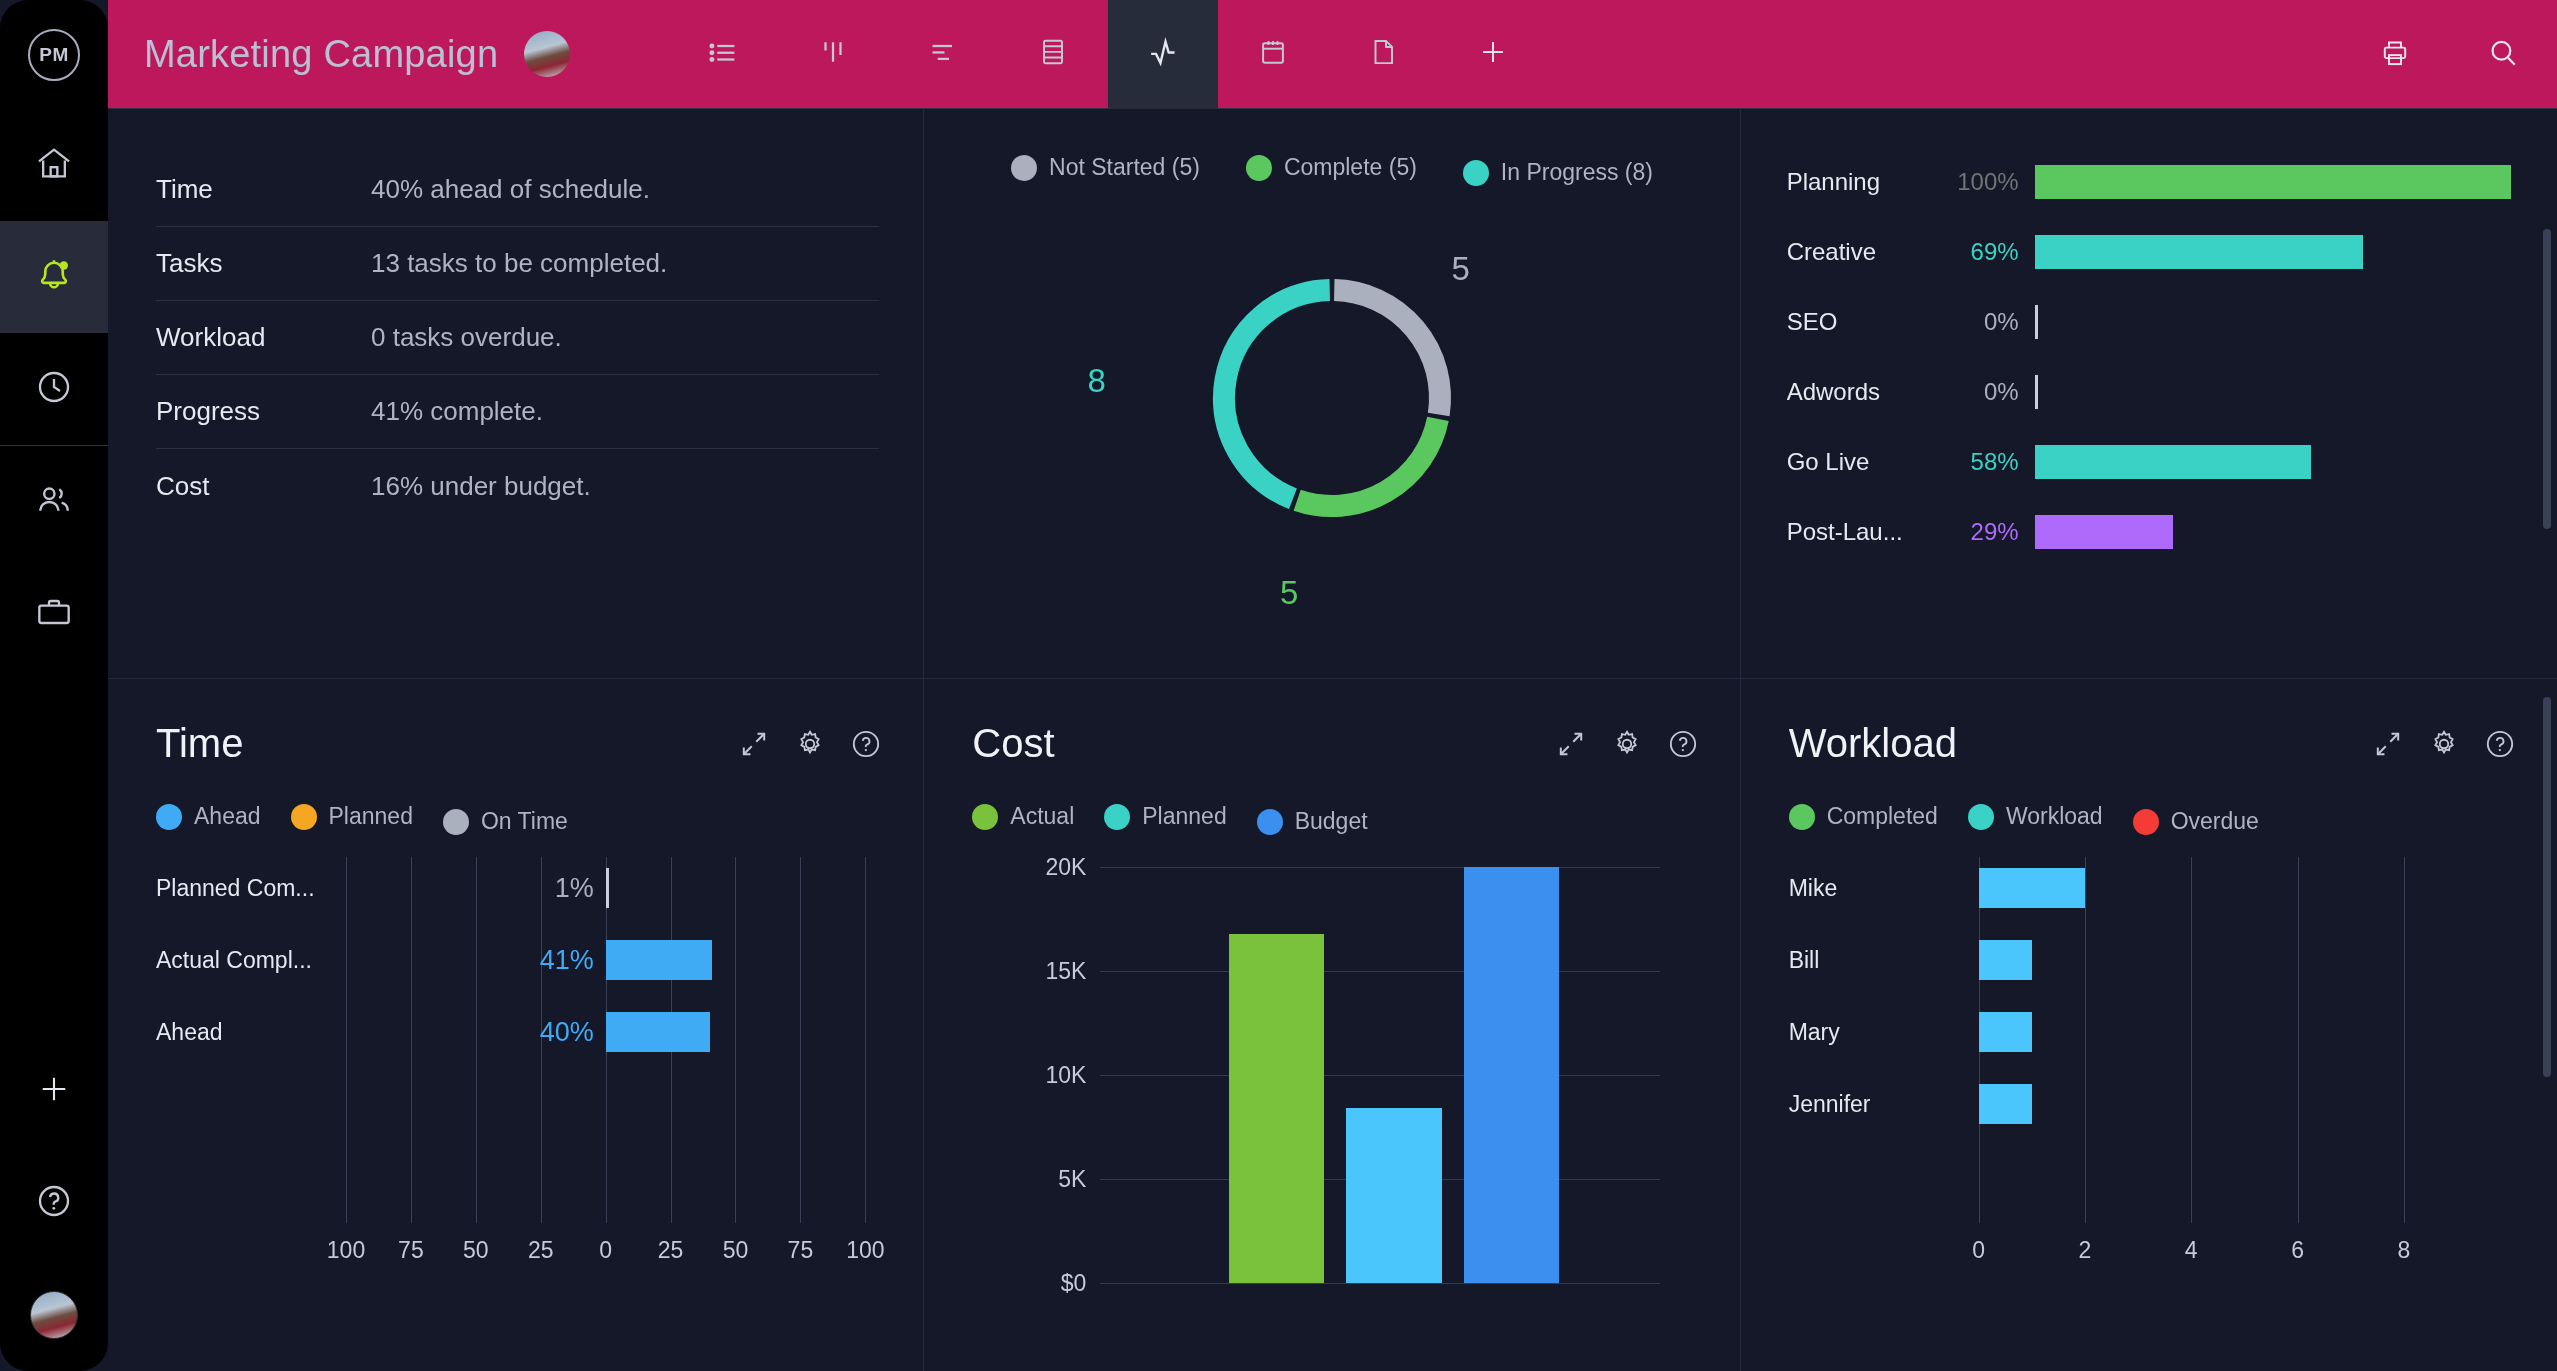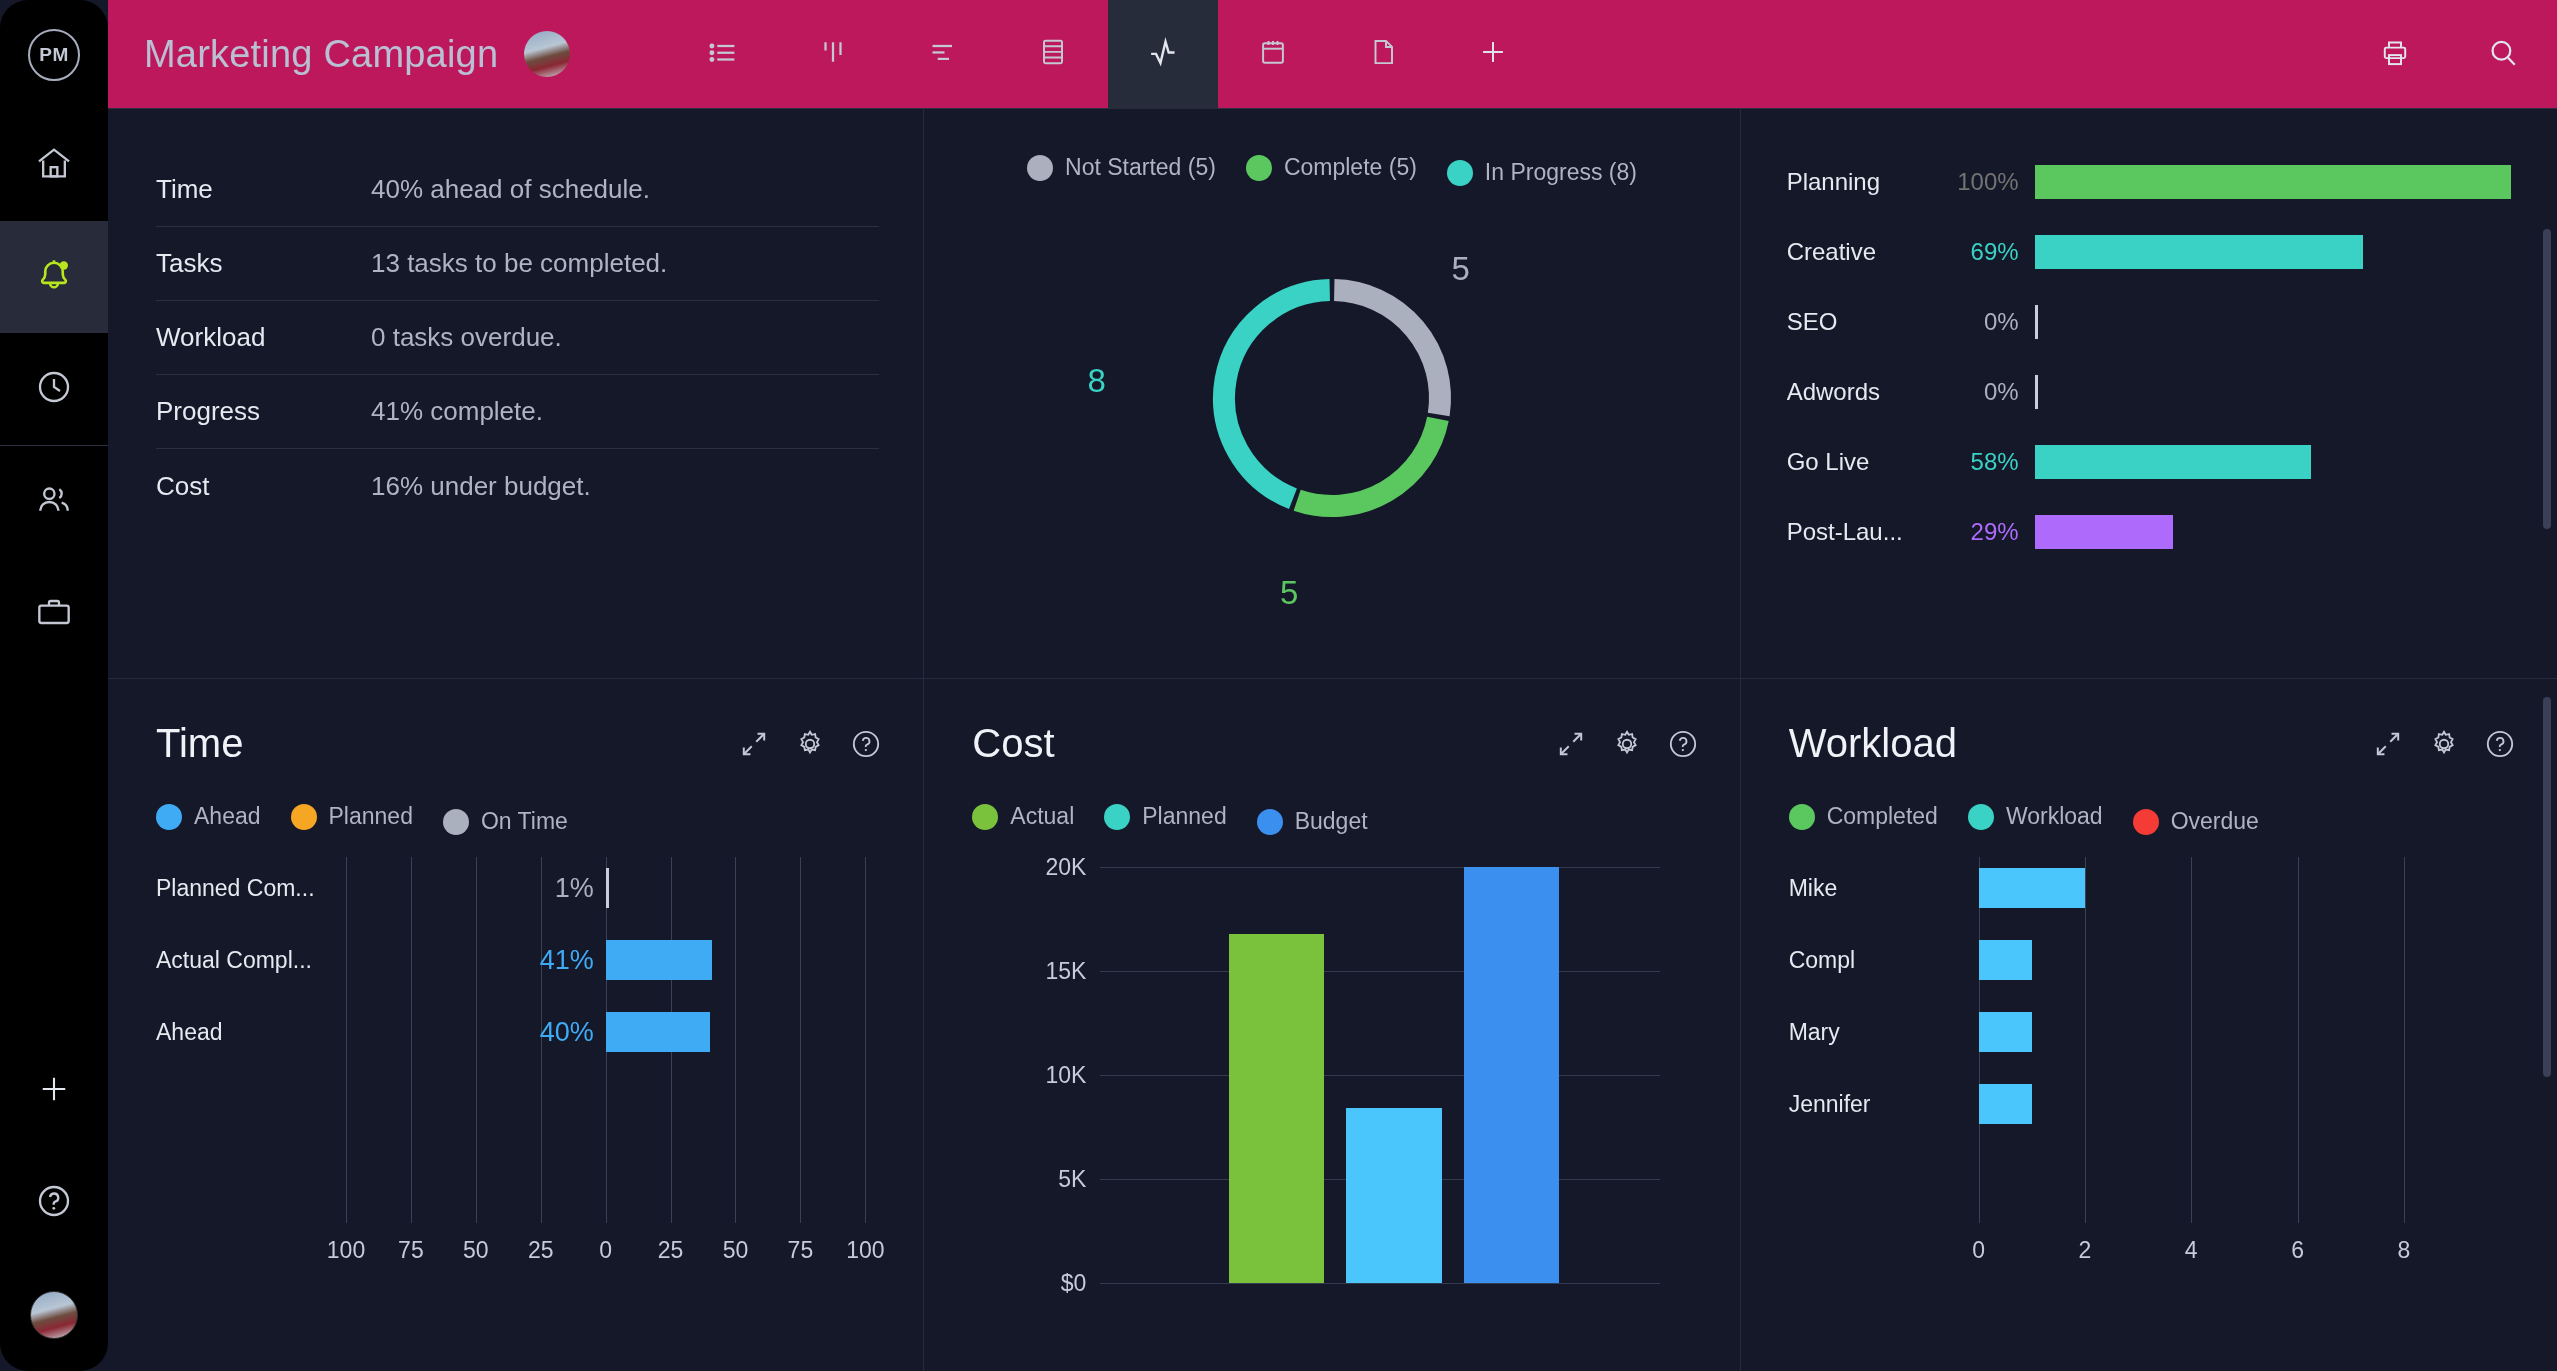--- a/index.html
+++ b/index.html
@@ -113,21 +113,21 @@
     height: 74px;
     border-bottom: 1px solid #2a2f42;
   }
   .srow:last-child { border-bottom: none; }
   .slabel { width: 215px; font-size: 26px; color: #e6e9f0; }
   .sval { font-size: 26px; color: #aeb4c4; }
 
   
   .donut-wrap { padding: 40px 0 0 0; display: flex; flex-direction: column; align-items: center; }
   .legend {
-    display: flex; align-items: center; gap: 0; justify-content: center;
+    display: flex; align-items: center; gap: 16px; justify-content: center;
     width: 100%; padding: 0 16px;
   }
   .lg { display: flex; align-items: center; margin-right: 30px; }
   .lg:last-child { margin-right: 0; margin-top: 10px; }
   .dot { width: 26px; height: 26px; border-radius: 50%; margin-right: 12px; flex: 0 0 26px; }
   .lg-label { font-size: 23px; color: #aeb4c4; white-space: nowrap; }
   .donut-area { position: relative; width: 520px; height: 400px; margin-top: 16px; }
   .donut-num { position: absolute; font-size: 33px; font-weight: 400; }
 
   
@@ -672,21 +672,21 @@
                 <div class="gline" style="left: 66.6667%;"></div>
                 <div class="gline" style="left: 88.8889%;"></div>
               </div>
               <div class="wrow" style="top: 6px;">
                 <div class="wname">Mike</div>
                 <div style="position: absolute; left: 190px; right: 60px; top: 0px; height: 50px;">
                   <div class="wbar" style="left: 0px; top: 5px; width: 22.2222%; background: rgb(74, 198, 252);"></div>
                 </div>
               </div>
               <div class="wrow" style="top: 78px;">
-                <div class="wname">Compl</div>
+                <div class="wname">Bill</div>
                 <div style="position: absolute; left: 190px; right: 60px; top: 0px; height: 50px;">
                   <div class="wbar" style="left: 0px; top: 5px; width: 11.1111%; background: rgb(74, 198, 252);"></div>
                 </div>
               </div>
               <div class="wrow" style="top: 150px;">
                 <div class="wname">Mary</div>
                 <div style="position: absolute; left: 190px; right: 60px; top: 0px; height: 50px;">
                   <div class="wbar" style="left: 0px; top: 5px; width: 11.1111%; background: rgb(74, 198, 252);"></div>
                 </div>
               </div>

